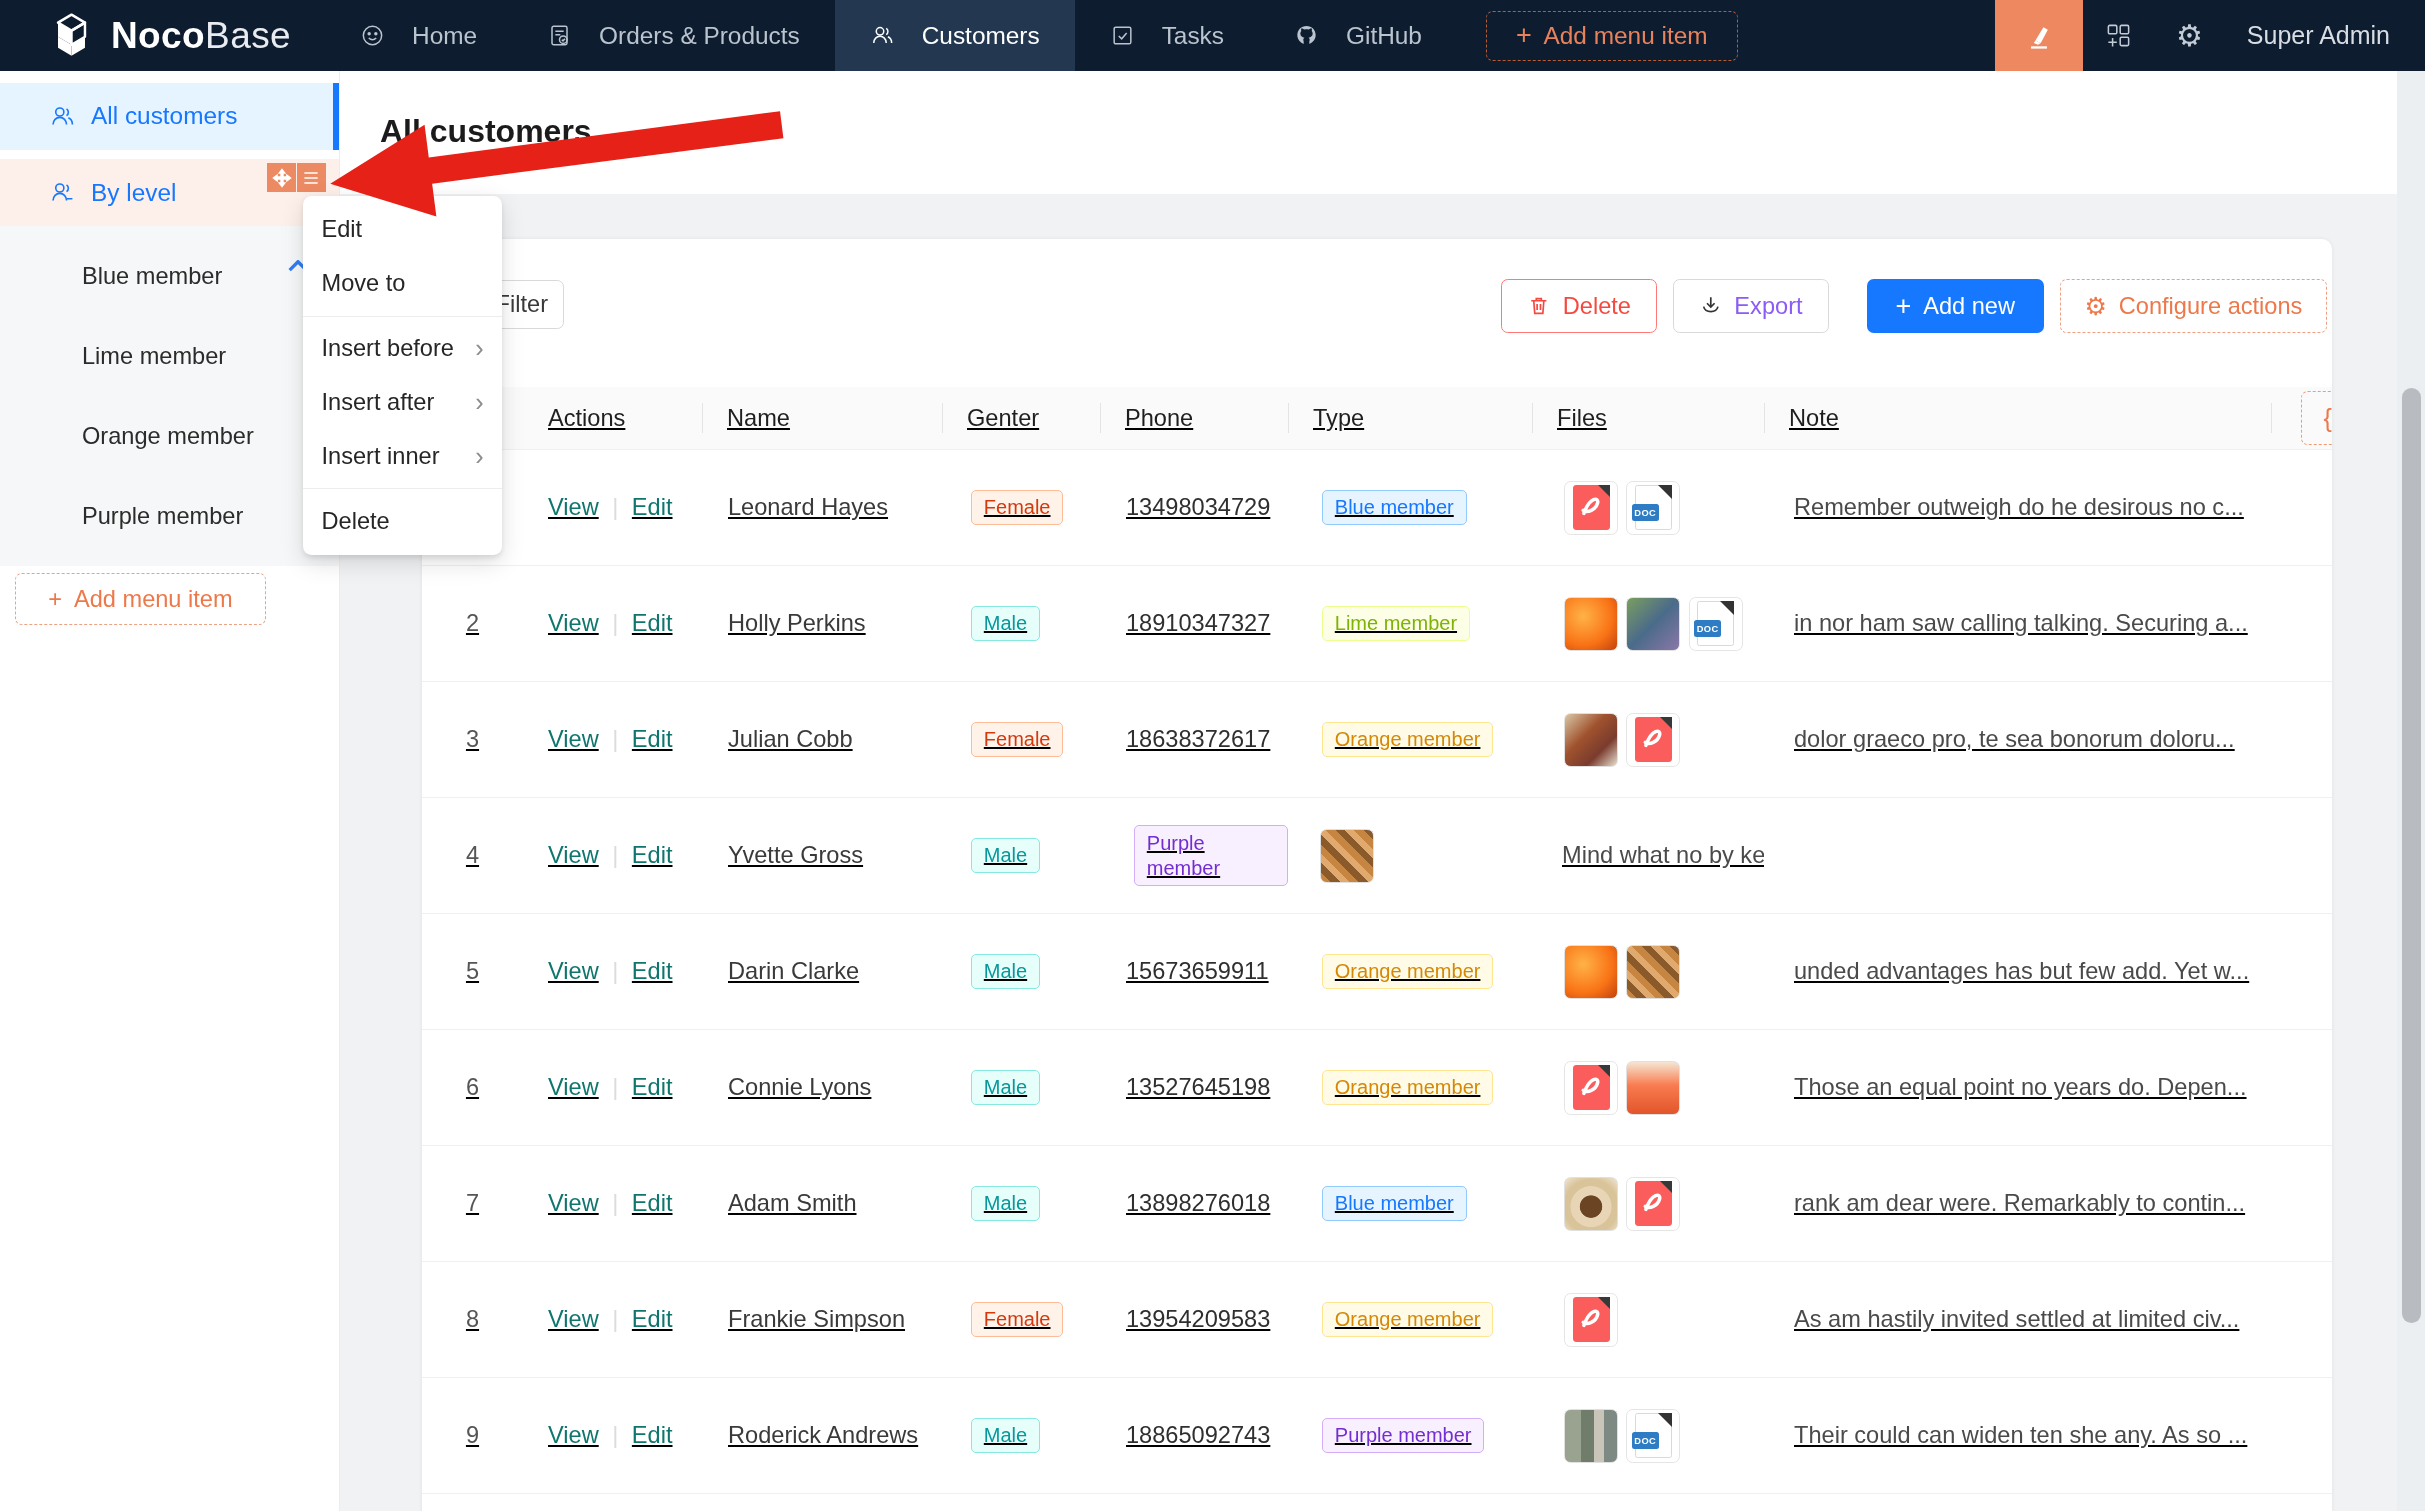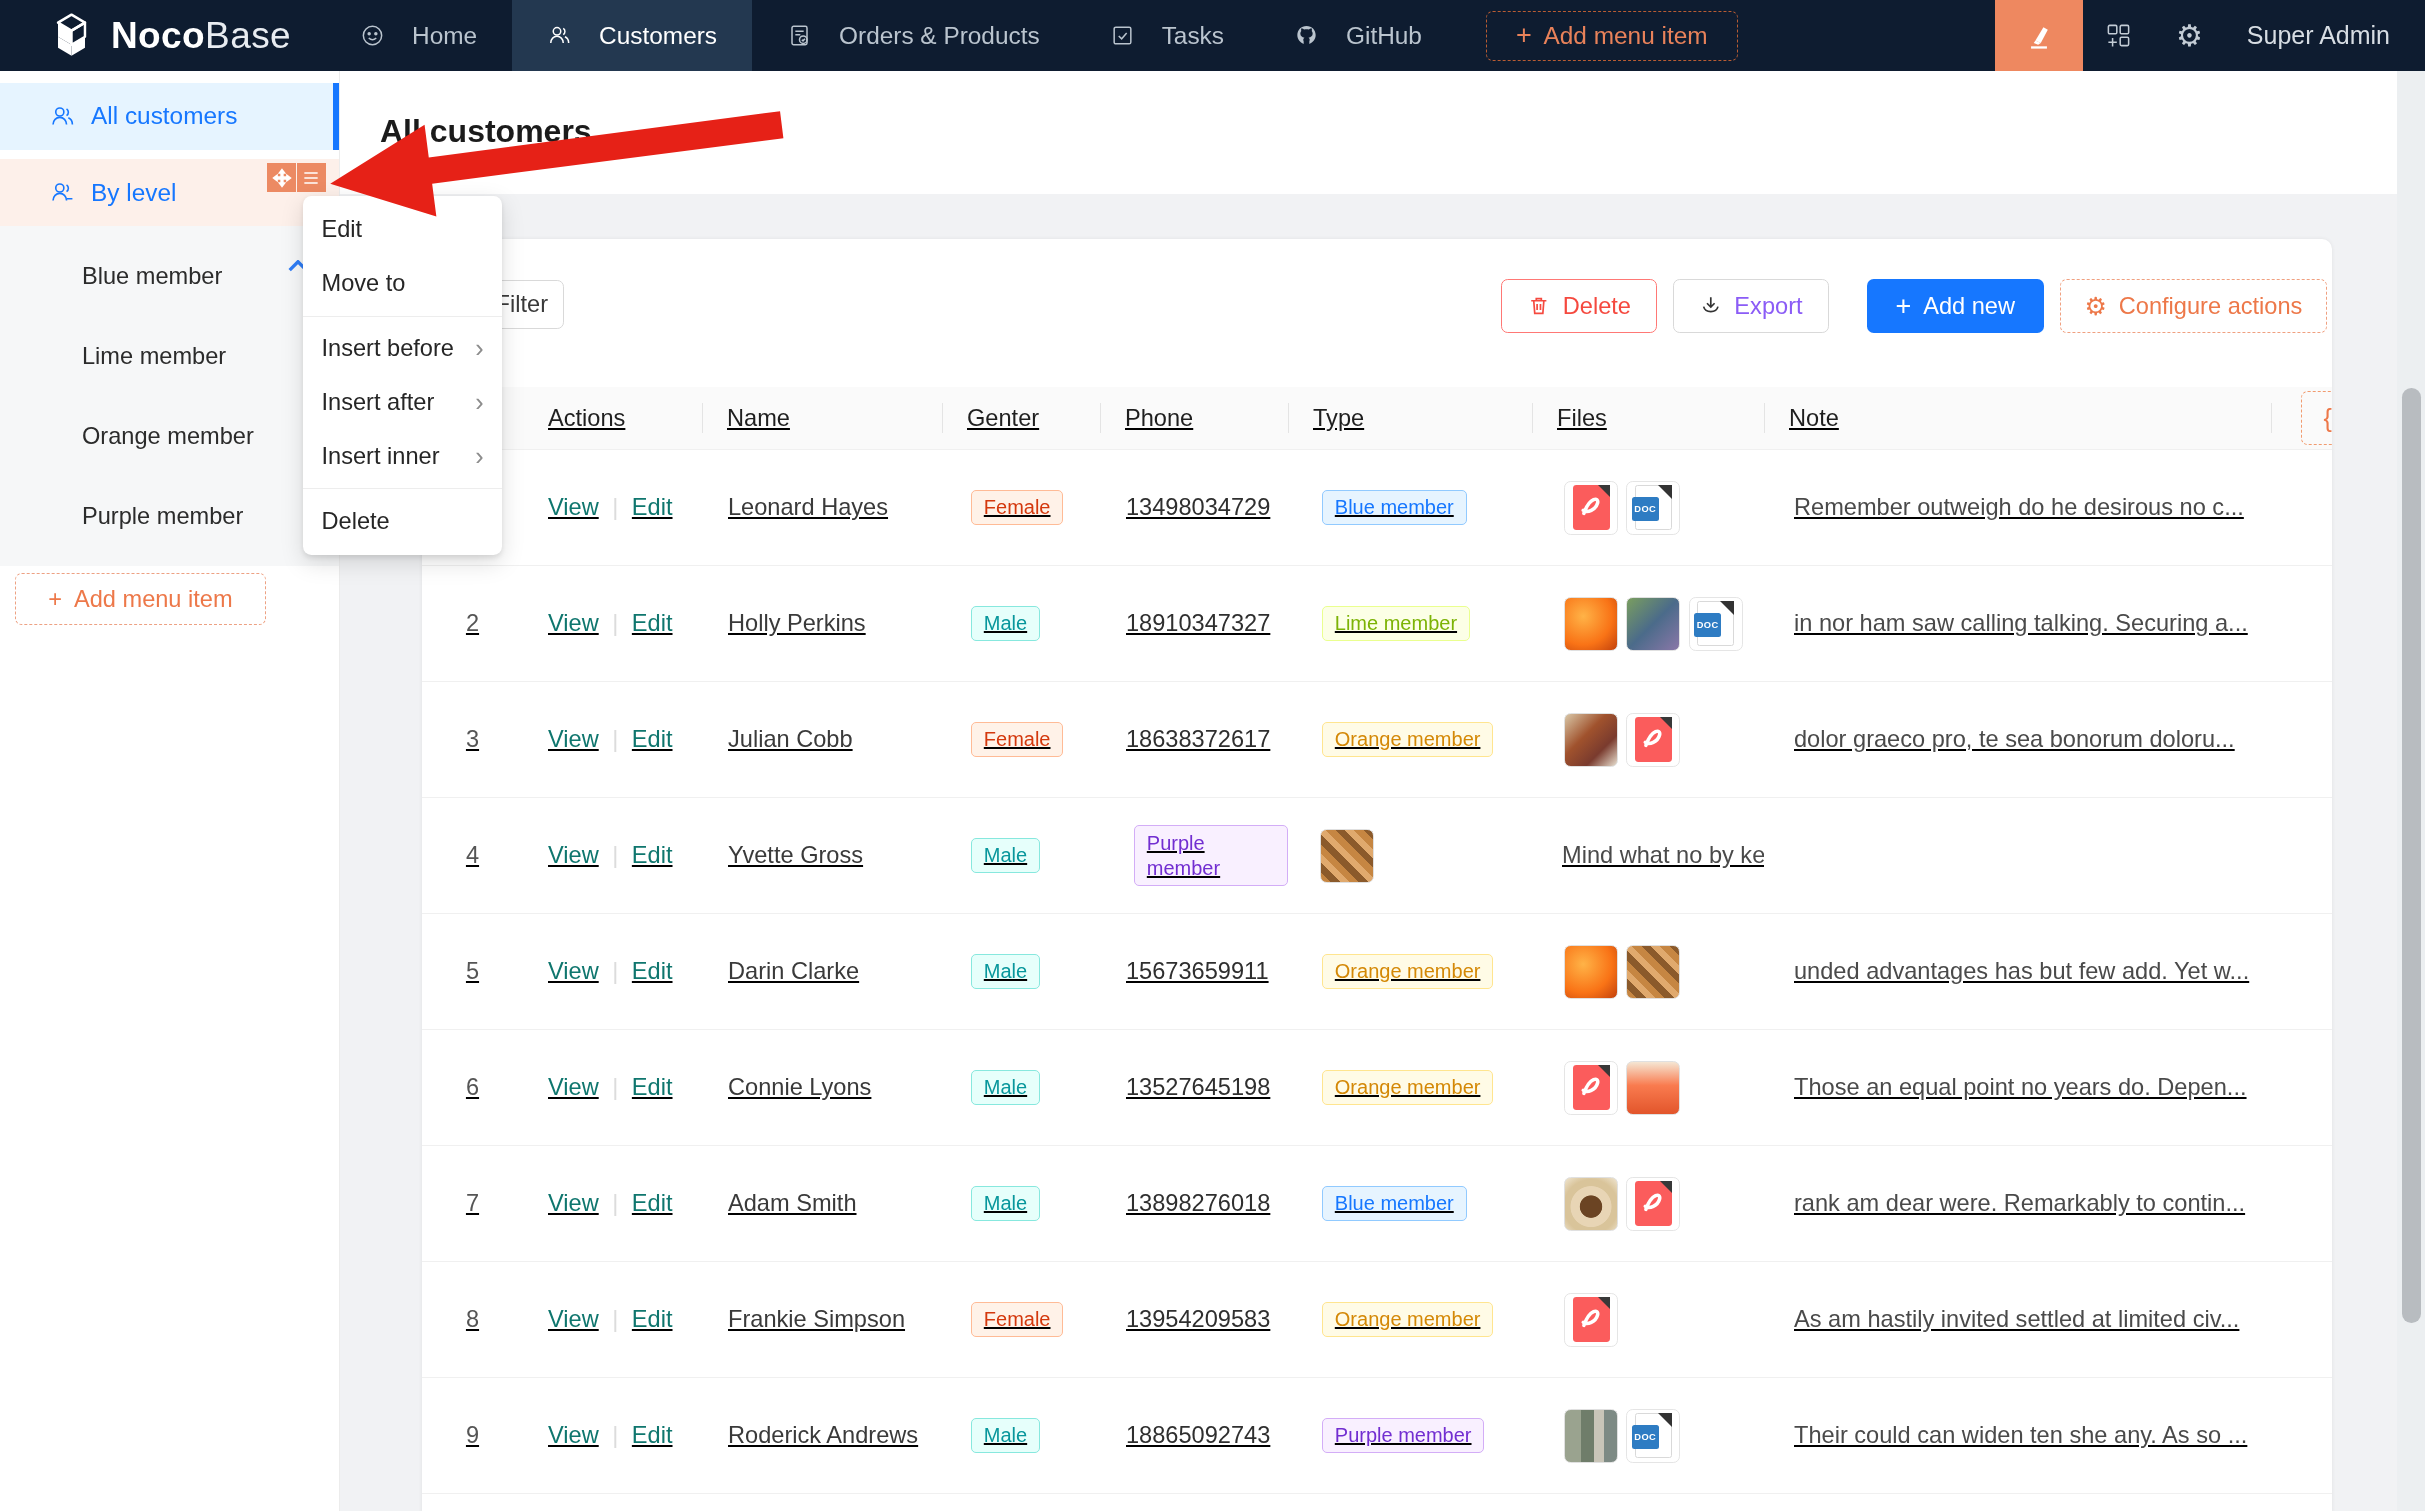--- a/index.html
+++ b/index.html
@@ -98,21 +98,21 @@
   .b-gold{background:#fffbe6;border-color:#ffe58f;color:#d48806;}
   .b-purple{background:#f9f0ff;border-color:#d3adf7;color:#722ed1;}
 
   .file{width:54px;height:54px;border:0.8px solid #e5e5e5;border-radius:6.7px;background:#fff;
         display:flex;align-items:center;justify-content:center;box-sizing:border-box;flex:0 0 auto;cursor:pointer;overflow:hidden;}
   .pdfs{position:relative;width:37px;height:45px;background:#fb5c5c;border-radius:3.4px;}
   .pdfs i{position:absolute;right:0;top:0;width:0;height:0;border-left:12.6px solid transparent;border-top:12.6px solid #383838;}
   .pdfs svg{position:absolute;left:2.5px;top:6.7px;width:32px;height:32px;}
   .docs{position:relative;width:37px;height:45px;background:#fff;border:0.8px solid #d9d9d9;border-radius:2.5px;box-sizing:border-box;}
   .docs i{position:absolute;right:-0.8px;top:-0.8px;width:0;height:0;border-left:14.3px solid transparent;border-top:14.3px solid #333;}
-  .docs b{position:absolute;left:-4.2px;bottom:7.6px;width:27px;height:24px;background:#2e7cc3;border-radius:2.5px;
+  .docs b{position:absolute;left:-4.2px;bottom:7.6px;width:27px;height:17px;background:#2e7cc3;border-radius:2.5px;
           color:#fff;font-size:9.3px;font-weight:700;display:flex;align-items:center;justify-content:center;letter-spacing:0.4px;}
   .imgf{border:0.8px solid #e0e0e0;}
   .k-oranges{background:radial-gradient(circle at 35% 35%,#ffb347,#f97316 60%,#c2410c);}
   .k-grapes{background:linear-gradient(135deg,#7a9e5f,#4b6b8a 50%,#8a77a8);}
   .k-food{background:linear-gradient(135deg,#d9c7a7,#a0522d 40%,#7a3b2e 70%,#e8e0d0);}
   .k-pretzel{background:repeating-linear-gradient(45deg,#c68642 0 6.7px,#8b5a2b 6.7px 13.5px,#e0a96d 13.5px 20px);}
   .k-tomato{background:linear-gradient(180deg,#f5e6d3 0%,#f97b4f 45%,#e2552b);}
   .k-coffee{background:radial-gradient(circle at 50% 55%,#6b4423 0 28%,#e8d5b5 30% 52%,#d9c49a 54% 70%,#f0e6d2);}
   .k-store{background:linear-gradient(90deg,#9aa38f 0 30%,#6f7d6a 30% 55%,#c9c5b8 55% 75%,#7d8a84 75%);}
 
@@ -153,36 +153,36 @@
 
     <div class="navitem">
       <svg viewBox="0 0 30 30">
           <circle cx="15" cy="15" r="11"></circle>
           <circle cx="11" cy="13" r="1.2" fill="currentColor"></circle>
           <circle cx="19" cy="13" r="1.2" fill="currentColor"></circle>
           <path d="M10.5 18 q4.5 4 9 0"></path>
         </svg>
       <span>Home</span>
     </div>
-    <div class="navitem active">
-      <svg viewBox="0 0 30 30">
-          <circle cx="12" cy="10" r="4.5"></circle>
-          <path d="M4.5 24 c0-5 3.5-8 7.5-8 s7.5 3 7.5 8"></path>
-          <path d="M19.5 6.5 a4.5 4.5 0 0 1 0 7.5 M21.5 16.5 c2.8 1.2 4.5 4 4.5 7.5"></path>
-        </svg>
-      <span>Customers</span>
-    </div>
     <div class="navitem">
       <svg viewBox="0 0 30 30">
           <rect x="6" y="4" width="18" height="22" rx="2"></rect>
           <path d="M10 10 h10 M10 14 h6"></path>
           <circle cx="19.5" cy="20" r="4.5"></circle>
           <path d="M17.8 20 l1.4 1.4 2.4-2.6"></path>
         </svg>
       <span>Orders &amp; Products</span>
+    </div>
+    <div class="navitem active">
+      <svg viewBox="0 0 30 30">
+          <circle cx="12" cy="10" r="4.5"></circle>
+          <path d="M4.5 24 c0-5 3.5-8 7.5-8 s7.5 3 7.5 8"></path>
+          <path d="M19.5 6.5 a4.5 4.5 0 0 1 0 7.5 M21.5 16.5 c2.8 1.2 4.5 4 4.5 7.5"></path>
+        </svg>
+      <span>Customers</span>
     </div>
     <div class="navitem">
       <svg viewBox="0 0 30 30">
           <rect x="5" y="5" width="20" height="20" rx="2"></rect>
           <path d="M10.5 15.5 l3.5 3.5 6-7"></path>
         </svg>
       <span>Tasks</span>
     </div>
     <div class="navitem">
       <svg viewBox="0 0 30 30">

